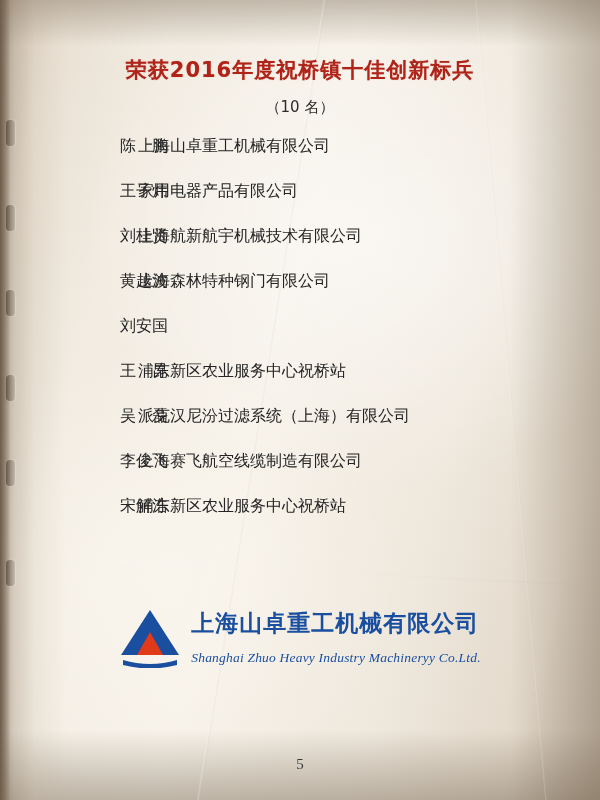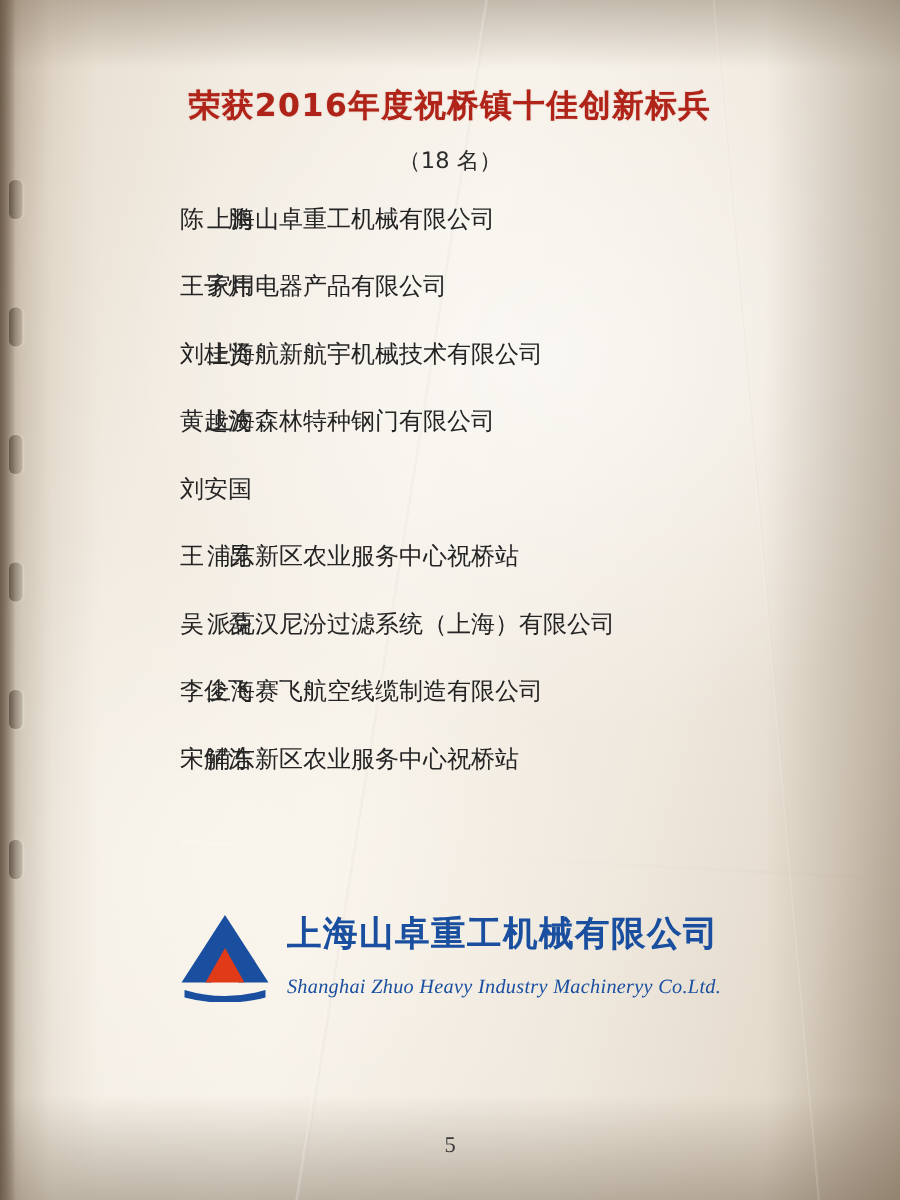--- a/index.html
+++ b/index.html
@@ -216,21 +216,21 @@
   <div class="hole" style="top:560px"></div>
 
   <div class="crease crease1"></div>
   <div class="crease crease2"></div>
   <div class="crease crease3"></div>
 
   <div class="content">
 
     <div class="doc-title">荣获2016年度祝桥镇十佳创新标兵</div>
 
-    <div class="doc-subtitle">（18 名）</div>
+    <div class="doc-subtitle">（10 名）</div>
 
     <div class="list">
 
       <div class="row">
         <div class="name">陈　鹏</div>
         <div class="org">上海山卓重工机械有限公司</div>
       </div>
 
       <div class="row">
         <div class="name">王子炜</div>

